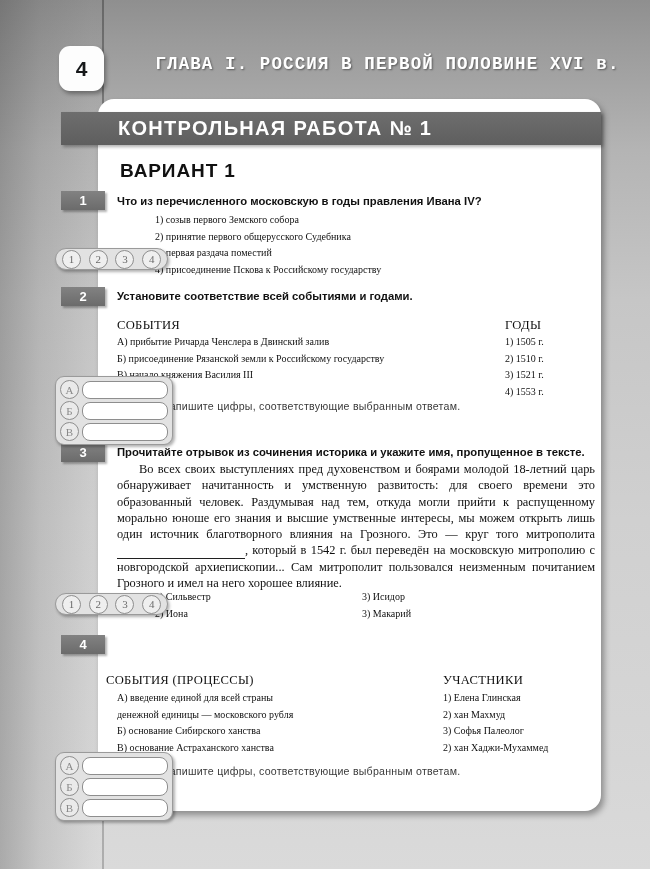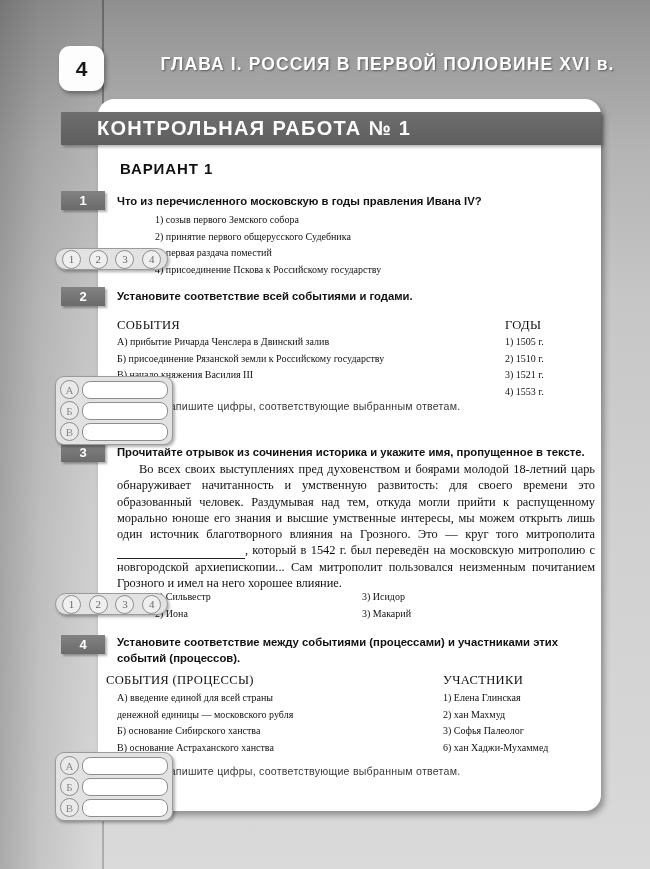--- a/index.html
+++ b/index.html
@@ -76,20 +76,21 @@
     left: 140px;
     top: 54px;
     width: 495px;
     text-align: center;
     font-size: 17.5px;
     font-weight: bold;
     letter-spacing: 1.1px;
     color: #ffffff;
     text-shadow: 1px 1px 2px rgba(0,0,0,0.45);
     white-space: nowrap;
+    font-family: Liberation Mono, monospace;
   }
 
   
   .card {
     position: absolute;
     left: 98px;
     top: 99px;
     width: 503px;
     height: 712px;
     background: #ffffff;
@@ -104,33 +105,33 @@
     top: 112px;
     width: 540px;
     height: 33px;
     background: linear-gradient(to bottom, #6e6e6e, #5e5e5e);
     box-shadow: 2px 2px 3px rgba(0,0,0,0.30);
     display: flex;
     align-items: center;
     z-index: 5;
   }
   .test-title-text {
-    padding-left: 36px;
+    padding-left: 57px;
     font-size: 20px;
     font-weight: bold;
     letter-spacing: 1.3px;
     color: #ffffff;
     white-space: nowrap;
   }
 
   .variant {
     position: absolute;
     left: 120px;
     top: 160px;
-    font-size: 15px;
+    font-size: 19px;
     font-weight: bold;
     letter-spacing: 0.9px;
     color: #111;
   }
 
   
   .qnum {
     position: absolute;
     width: 44px;
     height: 19px;
@@ -350,36 +351,35 @@
   </div>
 
   <div class="pill-1234" style="left:55px; top:593px;">
     <span class="circ">1</span>
     <span class="circ">2</span>
     <span class="circ">3</span>
     <span class="circ">4</span>
   </div>
 
   <div class="qnum" style="left:61px; top:635px;">4</div>
-  <div class="qtext" style="left:117px; top:635px; width:478px;">Установите соответствие между событиями (процессами) и участниками этих событий (процессов).</div>
 
   <div class="col-head" style="position:absolute; left:106px; top:673px;">СОБЫТИЯ (ПРОЦЕССЫ)</div>
   <div class="col-head" style="position:absolute; left:443px; top:673px;">УЧАСТНИКИ</div>
 
   <div class="opts" style="left:117px; top:690px;">
     <div>А) введение единой для всей страны</div>
     <div>денежной единицы — московского рубля</div>
     <div>Б) основание Сибирского ханства</div>
     <div>В) основание Астраханского ханства</div>
   </div>
   <div class="opts" style="left:443px; top:690px;">
     <div>1) Елена Глинская</div>
     <div>2) хан Махмуд</div>
     <div>3) Софья Палеолог</div>
-    <div>6) хан Хаджи-Мухаммед</div>
+    <div>2) хан Хаджи-Мухаммед</div>
   </div>
 
   <div class="abv-panel" style="left:55px; top:752px;">
     <div class="abv-row">
       <span class="abv-letter">А</span>
       <span class="abv-field"></span>
     </div>
     <div class="abv-row">
       <span class="abv-letter">Б</span>
       <span class="abv-field"></span>

